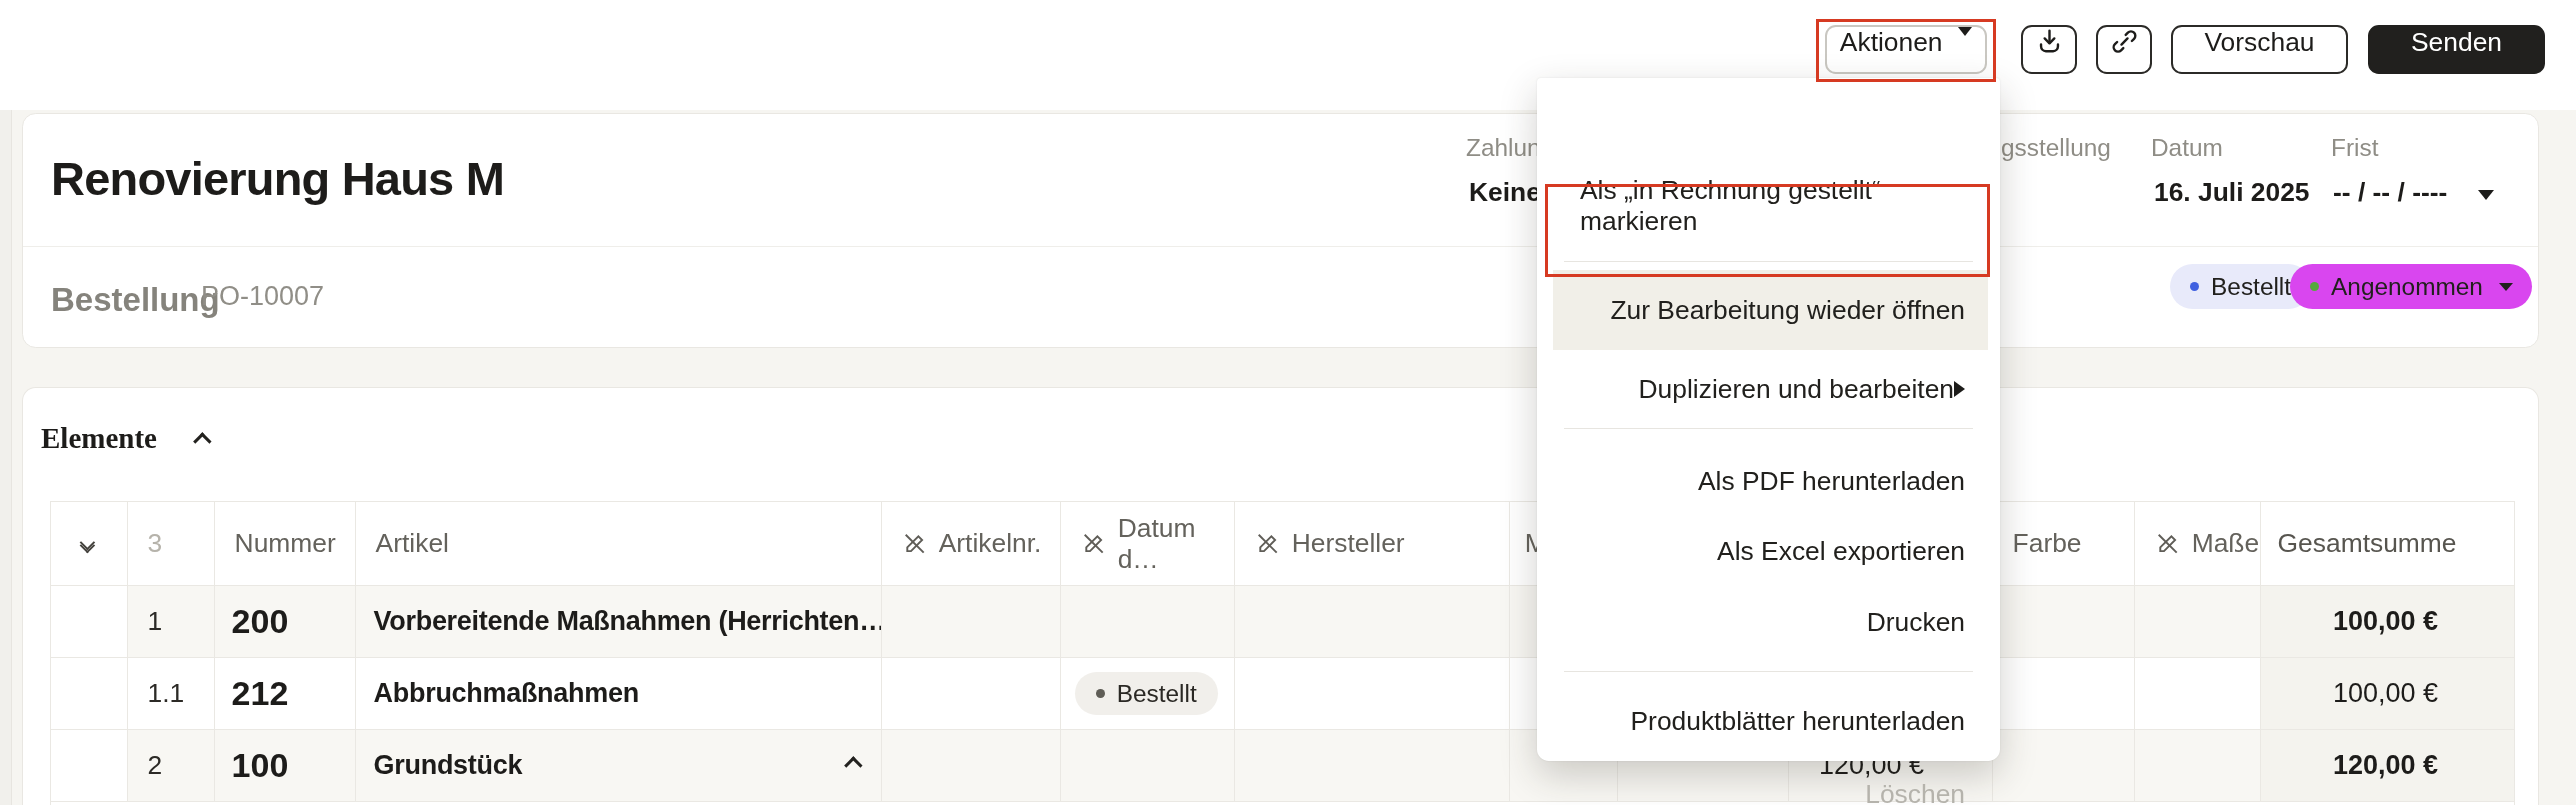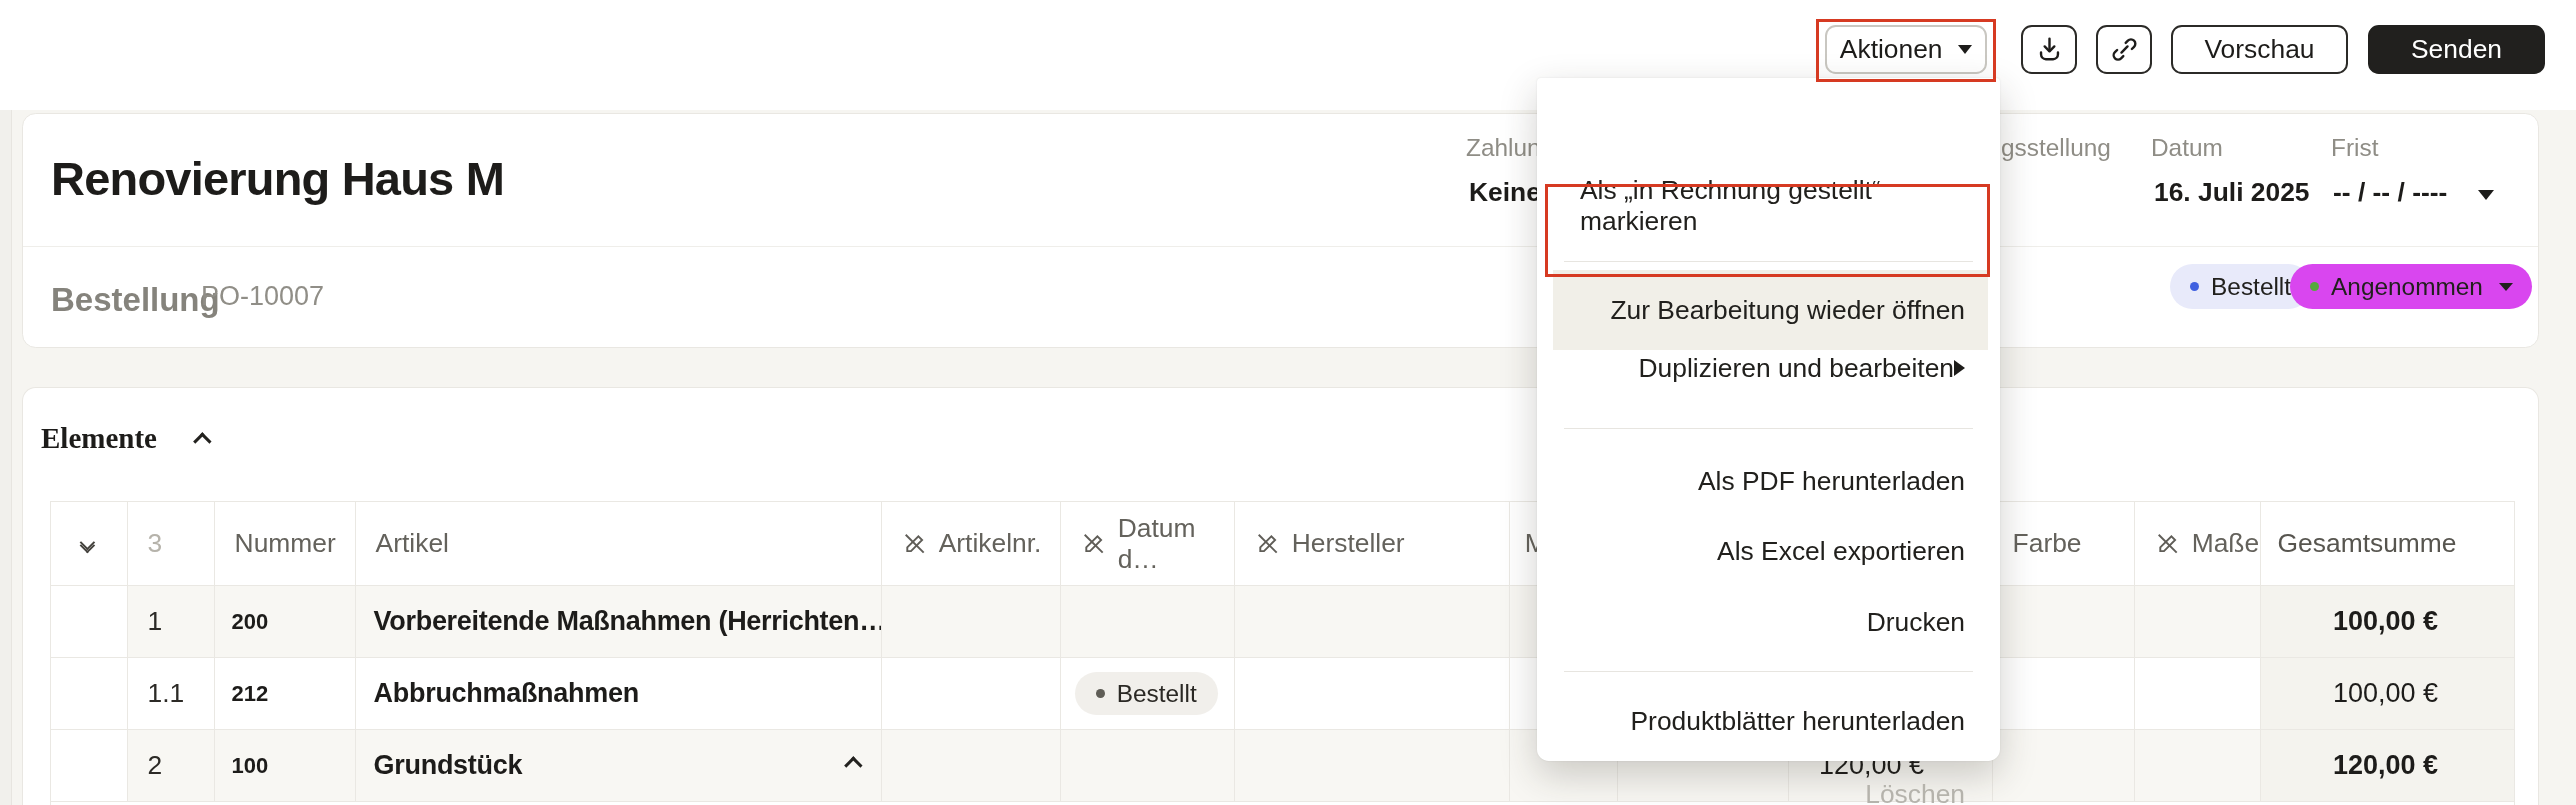--- a/index.html
+++ b/index.html
@@ -14,21 +14,21 @@
   .crumb-pill .txt { font-size:27px; font-weight:700; letter-spacing:-0.3px; }
   .burger { display:flex; flex-direction:column; gap:4.9px; }
   .burger i { display:block; width:23.5px; height:2.9px; background:#1d1c1a; border-radius:2px; }
   .crumb-sep { left:343px; top:26.4px; font-size:28px; color:#1d1c1a; }
   .crumb-cur { left:379px; top:25.4px; font-size:27px; font-weight:700; letter-spacing:-0.3px; }
   .saved { left:32px; top:72px; font-size:23.5px; color:#a09d96; }
   .saved-check { left:326px; top:67px; width:33px; height:33px; border-radius:50%; background:#34a853;
     color:#fff; font-size:19.6px; font-weight:700; display:flex; align-items:center; justify-content:center; }
 
   .btn { position:absolute; top:25.4px; height:49px; background:#fff; border:2px solid #2b2a27;
-    border-radius:10.8px; display:flex; align-items:center; justify-content:center; gap:15.6px;
+    border-radius:10.8px; display:flex; align-items:flex-start; justify-content:center; gap:15.6px;
     font-size:26.4px; color:#1d1c1a; cursor:pointer; z-index:11; }
   .btn-actions { left:1825px; width:162px; border-color:#c9c7c1; }
   .btn-icon-dl { left:2021px; width:56px; }
   .btn-icon-link { left:2096px; width:56px; }
   .btn-preview { left:2171px; width:177px; }
   .btn-send { left:2368px; width:177px; background:#21201e; border-color:#21201e; color:#fff; }
   .caret-down { width:0; height:0; border-left:8.8px solid transparent; border-right:8.8px solid transparent; border-top:10.8px solid #1d1c1a; }
 
   
   .annot { position:absolute; border:3.9px solid #d63a22; z-index:60; pointer-events:none; }
@@ -66,21 +66,21 @@
 
   
   .items-table { left:50px; top:501px; display:grid;
     grid-template-columns:77px 87px 141px 526px 179px 174px 275px 108px 171px 204px 142px 126px 254px;
     grid-template-rows:84px 72px 72px 72px 7.8px;
     border-top:1px solid #eae8e3; border-left:1px solid #eae8e3; background:#fff; z-index:2; }
   .t-cell { border-right:1px solid #eae8e3; border-bottom:1px solid #eae8e3; display:flex; align-items:center; background:#fff; overflow:hidden; }
   .t-head { color:#64625c; font-size:26.4px; gap:11.7px; padding-left:19.6px; }
   .t-count { color:#b6b3ab; }
   .t-nr { padding-left:19.6px; font-size:26.4px; color:#2c2a26; }
-  .t-code { padding-left:16.6px; font-size:22px; font-weight:700; }
+  .t-code { padding-left:16.6px; font-size:34px; font-weight:700; }
   .t-art { padding-left:17.6px; padding-right:21.5px; font-size:27px; font-weight:700; letter-spacing:-0.3px; justify-content:space-between; white-space:nowrap; }
   .t-art .chup { flex:none; margin-left:11.7px; }
   .t-money { justify-content:flex-end; padding-right:76px; font-size:27px; font-weight:700; background:#f4f3ee; }
   .t-money.reg { font-weight:400; }
   .t-price { justify-content:flex-end; padding-right:68px; font-size:27px; }
   .g { background:#f8f7f3; }
   .t-fill { grid-column:1 / -1; background:#fff; border-right:1px solid #eae8e3; }
   .dchev { display:flex; flex-direction:column; align-items:center; margin-left:11.7px; }
   .dchev i { display:block; width:10.8px; height:10.8px; border-right:2.9px solid #45433e; border-bottom:2.9px solid #45433e; transform:rotate(45deg); margin:-3.9px 0; }
   .status-pill { display:inline-flex; align-items:center; gap:11.7px; height:43px; border-radius:21.5px;
@@ -279,21 +279,21 @@
 
 <div class="abs menu">
   <div class="menu-item" style="top:93px;">
     <span>Als „in Rechnung gestellt“ markieren</span>
   </div>
   <div class="menu-div" style="top:183px;"></div>
   <div class="menu-hl"></div>
   <div class="menu-item" style="top:197px;">
     <span>Zur Bearbeitung wieder öffnen</span>
   </div>
-  <div class="menu-item" style="top:255px;">
+  <div class="menu-item" style="top:276px;">
     <span>Duplizieren und bearbeiten</span>
     <span class="tri-right"></span>
   </div>
   <div class="menu-div" style="top:350px;"></div>
   <div class="menu-item" style="top:368px;">
     <span>Als PDF herunterladen</span>
   </div>
   <div class="menu-item" style="top:438px;">
     <span>Als Excel exportieren</span>
   </div>

